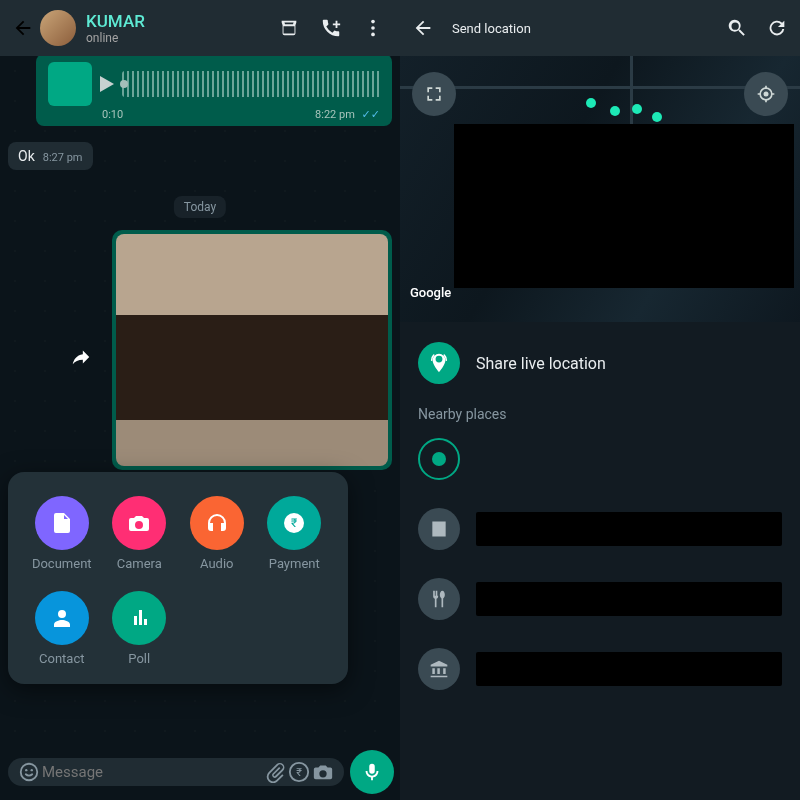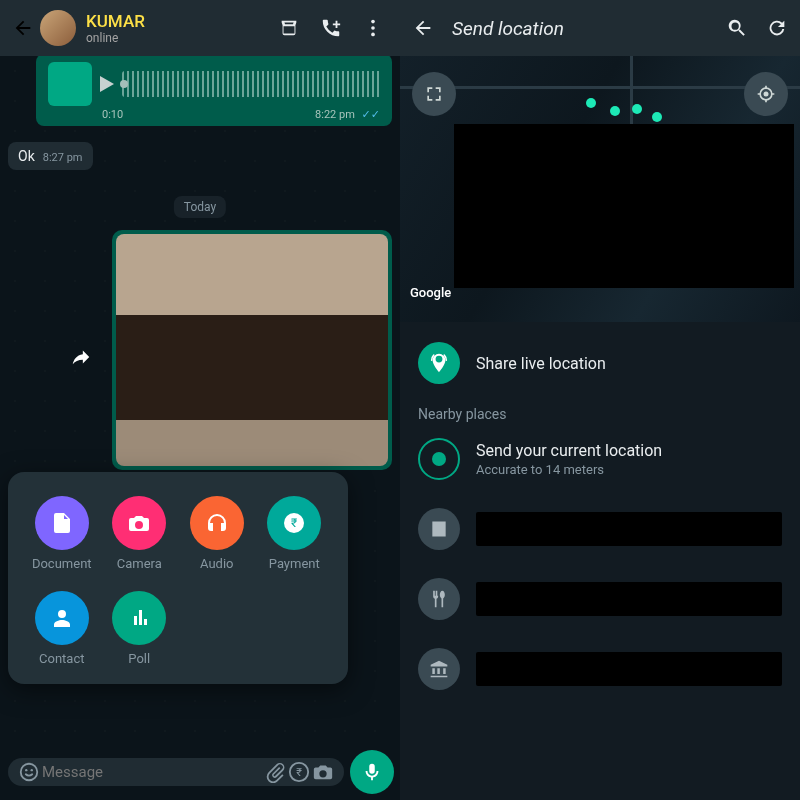--- a/index.html
+++ b/index.html
@@ -6,21 +6,21 @@
   body { width: 800px; height: 800px; background: #0b141a; display: flex; overflow: hidden; }
   .pane { width: 400px; height: 800px; position: relative; overflow: hidden; }
   .pane-left { background: #0b141a; }
   .pane-right { background: #121b22; }
 
   
   .chat-header { height: 56px; background: #202c33; display: flex; align-items: center; padding: 0 8px; color: #e9edef; position: relative; z-index: 2;}
   .back-btn { color: #e9edef; padding: 8px 4px; }
   .avatar { width: 36px; height: 36px; border-radius: 50%; background: linear-gradient(135deg,#caa578,#8b5d3b); margin-left: 2px; }
   .chat-title-wrap { margin-left: 10px; flex: 1; }
-  .chat-title { font-size: 17px; font-weight: 500; color: #fde047; }
+  .chat-title { font-size: 17px; font-weight: 500; color: #5eead4; }
   .chat-sub { font-size: 12px; color: #a3a3a3; }
   .hdr-icons { display: flex; gap: 20px; padding-right: 8px; color: #e9edef; }
   .hdr-icons svg { fill: #e9edef; }
 
   
   .chat-body { position: absolute; top: 56px; left:0; right:0; bottom: 56px; background: #0b141a; background-image: radial-gradient(rgba(255,255,255,0.02) 1px, transparent 1px); background-size: 30px 30px; }
 
   
   .voice-bubble { position:absolute; top: -2px; right: 8px; width: 356px; height: 72px; background: #005c4b; border-radius: 8px; padding: 8px 10px 4px 12px; }
   .voice-row { display:flex; align-items:center; gap:8px; }
@@ -56,21 +56,21 @@
   
   .input-bar { position:absolute; left:0; right:0; bottom:0; height:56px; display:flex; align-items:center; padding: 6px 6px 6px 8px; gap:6px; background:#0b141a;}
   .input-pill { flex:1; height:28px; background:#202c33; border-radius:22px; display:flex; align-items:center; padding:0 10px; gap:2px; color:#8696a0;}
   .input-pill input { flex:1; background:transparent; border:none; color:#e9edef; font-size:15px; outline:none;}
   .input-pill svg { fill:#8696a0; }
   .mic-btn { width:44px; height:44px; border-radius:50%; background:#00a884; display:flex; align-items:center; justify-content:center;}
   .mic-btn svg{fill:#fff;}
 
   
   .loc-header { height:56px; background:#202c33; display:flex; align-items:center; padding:0 12px; color:#e9edef; gap:18px; }
-  .loc-title { flex:1; font-size:19px; font-weight:400;font-style:italic;}
+  .loc-title { flex:1; font-size:13px; font-weight:400;}
   .loc-header svg { fill:#e9edef; }
 
   .map-area { position:relative; height: 266px; background: linear-gradient(120deg,#132029,#0d171e 40%,#172731 70%,#0e1820); overflow:hidden;}
   .map-road { position:absolute; background:#2b3b45; }
   .r1{top:30px;left:0;width:100%;height:3px;}
   .r2{top:0;left:230px;width:3px;height:120px;}
   .r3{top:90px;left:60px;width:260px;height:2px;}
   .map-dot { position:absolute; width:10px; height:10px; border-radius:50%; background:#1de9b6;}
   .map-fab { position:absolute; width:44px; height:44px; border-radius:50%; background:#3a4a53; display:flex; align-items:center; justify-content:center;}
   .map-fab svg{fill:#cfd8d6;}
@@ -302,24 +302,20 @@
             <path d="M4 9a8 8 0 0 1 2.3-5.6M20 9a8 8 0 0 0-2.3-5.6" fill="none" stroke="#fff" stroke-width="1.6" stroke-linecap="round"></path>
           </svg>
         </div>
       <div class="loc-row-title">Share live location</div>
     </div>
 
     <div class="section-label">Nearby places</div>
 
     <div class="loc-row">
       <div class="cur-ic"></div>
-      <div>
-        <div class="loc-row-title">Send your current location</div>
-        <div class="loc-row-sub">Accurate to 14 meters</div>
-      </div>
     </div>
 
     <div class="loc-row">
       <div class="place-ic">
           <svg width="20" height="20" viewBox="0 0 24 24">
             <path d="M4 21V3h16v18H4zm3-14h3v3H7V7zm0 5h3v3H7v-3zm7-5h3v3h-3V7zm0 5h3v3h-3v-3z"></path>
           </svg>
         </div>
       <div class="place-redact"></div>
     </div>

